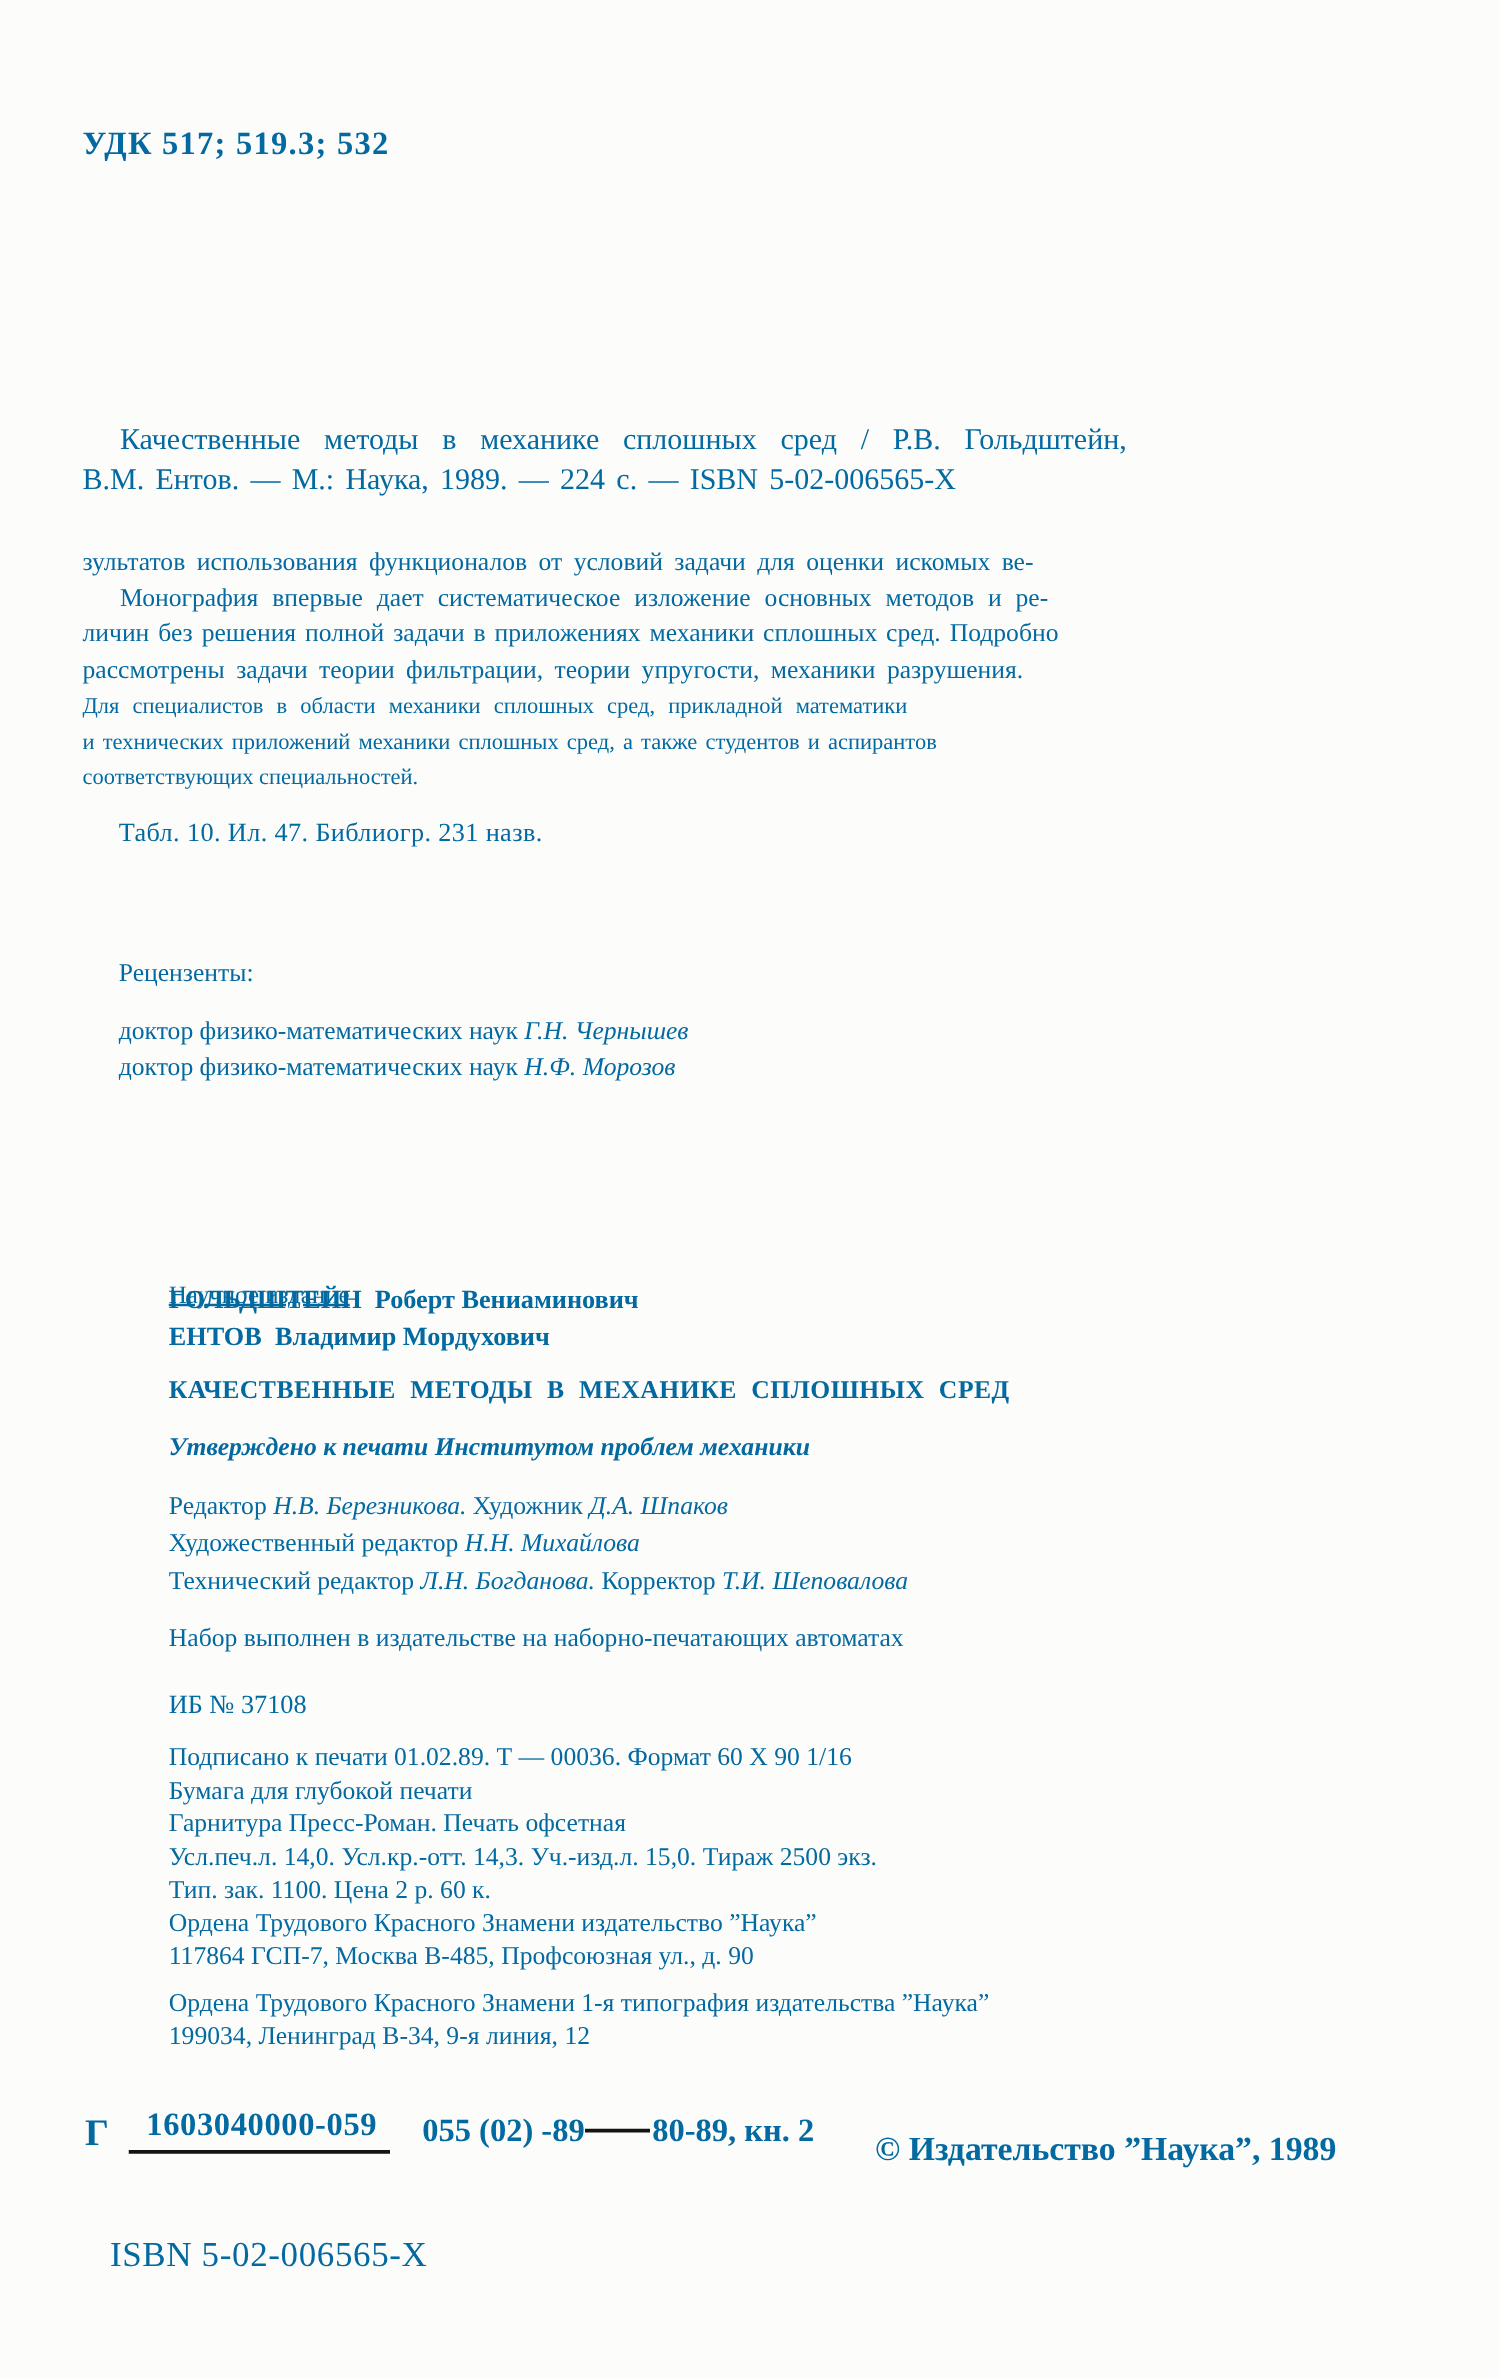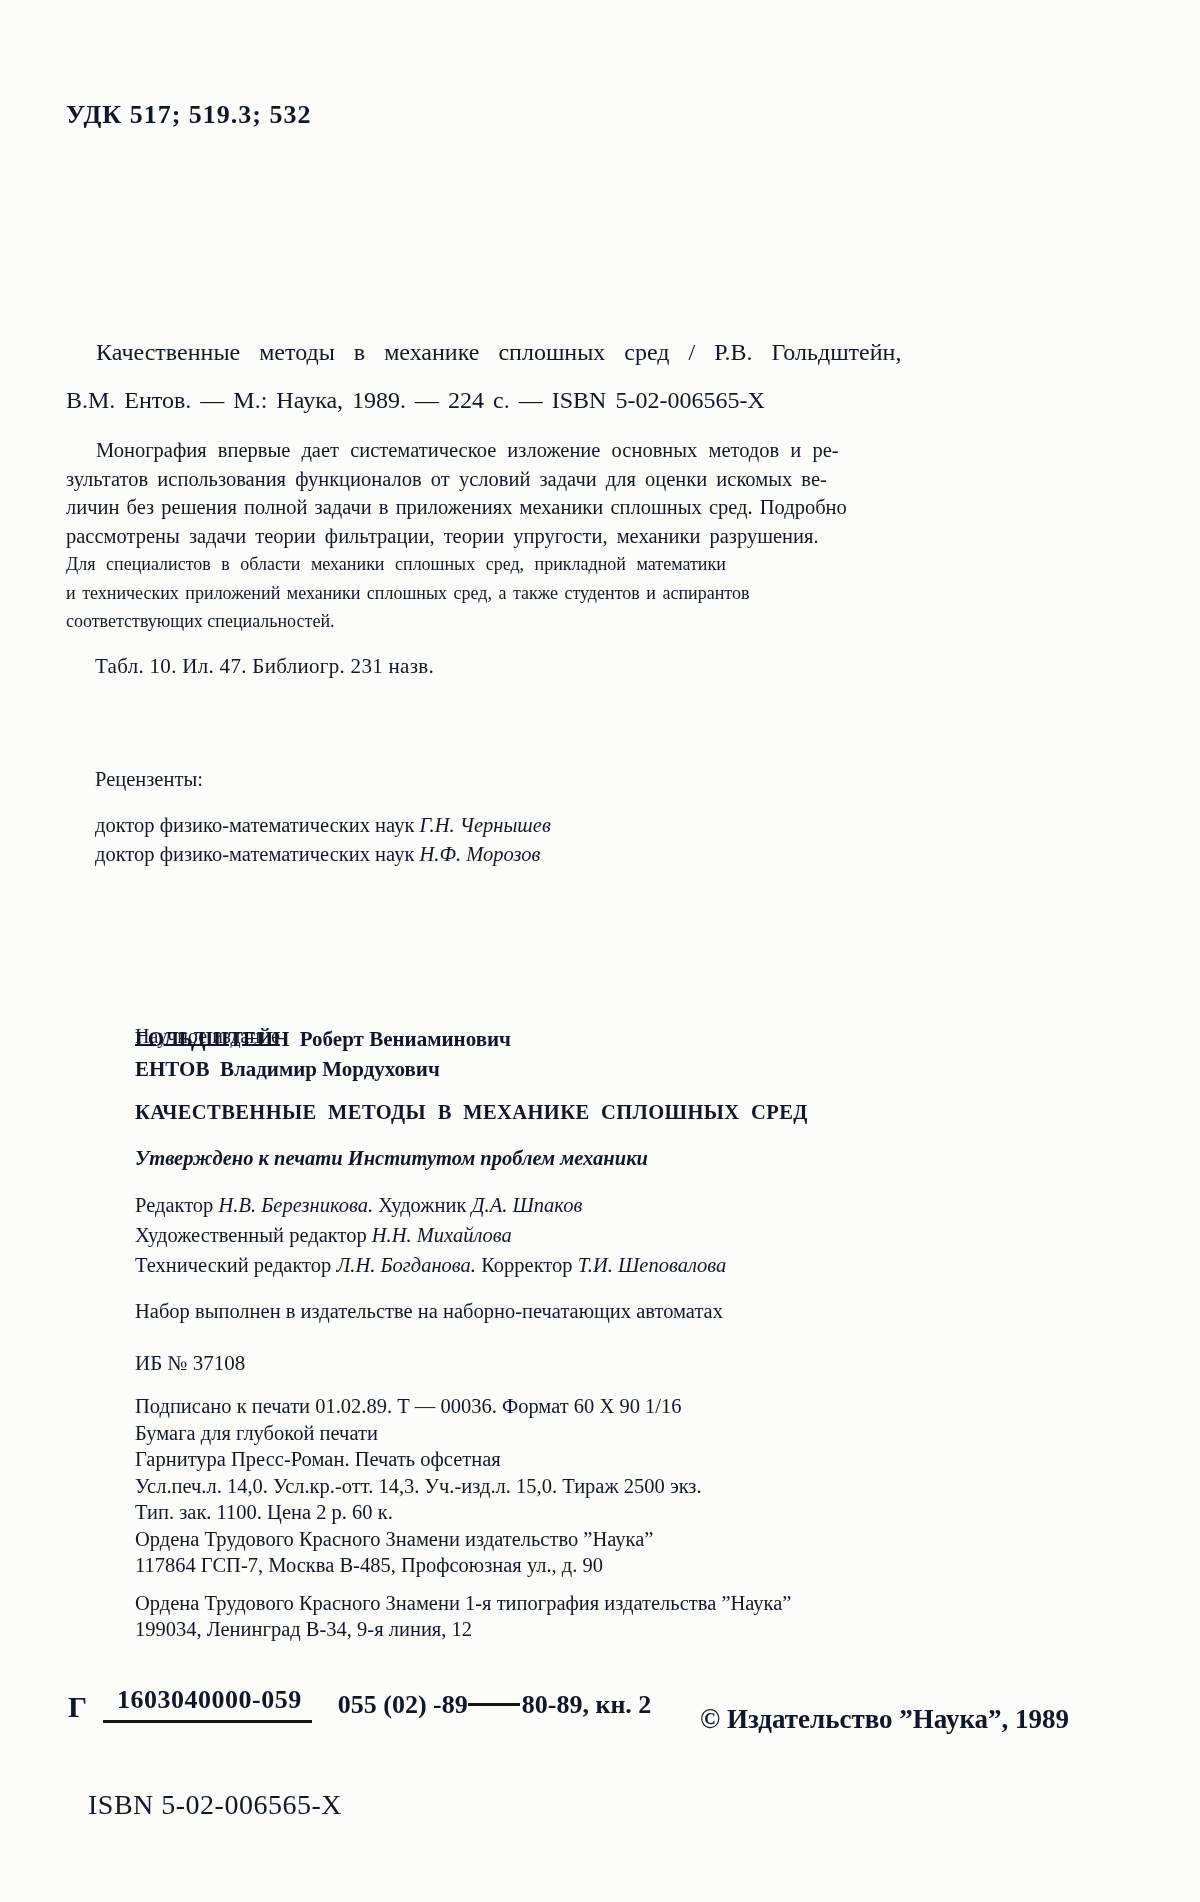--- a/index.html
+++ b/index.html
@@ -3,35 +3,35 @@
 <meta charset="utf-8">
 <style>
   html,body{margin:0;padding:0;}
   body{background:#e9e9e9;}
   .page{
     position:relative;
     width:1200px;
     height:1902px;
     margin:0 auto;
     background:#fcfcfa;
-    color:#0f172a;
+    color:#0369a1;
     font-family:"Liberation Serif","DejaVu Serif",serif;
     overflow:hidden;
   }
   .abs{position:absolute;}
   .udc{
     left:66px;top:100px;
     font-size:26px;font-weight:700;letter-spacing:1px;
   }
   .biblio{
     left:66px;top:336px;width:1085px;
     font-size:24px;line-height:32px;
   }
   .biblio .l1{padding-left:30px;word-spacing:13px;}
-  .biblio .l2{word-spacing:3px;margin-top:16px;}
+  .biblio .l2{word-spacing:3px;}
   .abstract{
     left:66px;top:436px;width:1090px;
     font-size:20.5px;line-height:28.5px;
   }
   .abstract .line{white-space:nowrap;}
   .abstract .indent{padding-left:30px;}
   .ws6{word-spacing:6px;}
   .ws4{word-spacing:4px;}
   .ws2{word-spacing:2px;}
   .audience{
@@ -78,22 +78,22 @@
 <div class="page">
 
   <div class="abs udc">УДК 517; 519.3; 532</div>
 
   <div class="abs biblio">
     <div class="l1">Качественные методы в механике сплошных сред / Р.В. Гольдштейн,</div>
     <div class="l2">В.М. Ентов. — М.: Наука, 1989. — 224 с. — ISBN 5-02-006565-X</div>
   </div>
 
   <div class="abs abstract">
+    <div class="line ws4">зультатов использования функционалов от условий задачи для оценки искомых ве-</div>
     <div class="line indent ws6">Монография впервые дает систематическое изложение основных методов и ре-</div>
-    <div class="line ws4">зультатов использования функционалов от условий задачи для оценки искомых ве-</div>
     <div class="line ws2">личин без решения полной задачи в приложениях механики сплошных сред. Подробно</div>
     <div class="line ws4">рассмотрены задачи теории фильтрации, теории упругости, механики разрушения.</div>
   </div>
 
   <div class="abs audience">
     <div class="line indent ws6">Для специалистов в области механики сплошных сред, прикладной математики</div>
     <div class="line ws2">и технических приложений механики сплошных сред, а также студентов и аспирантов</div>
     <div class="line">соответствующих специальностей.</div>
   </div>
 

